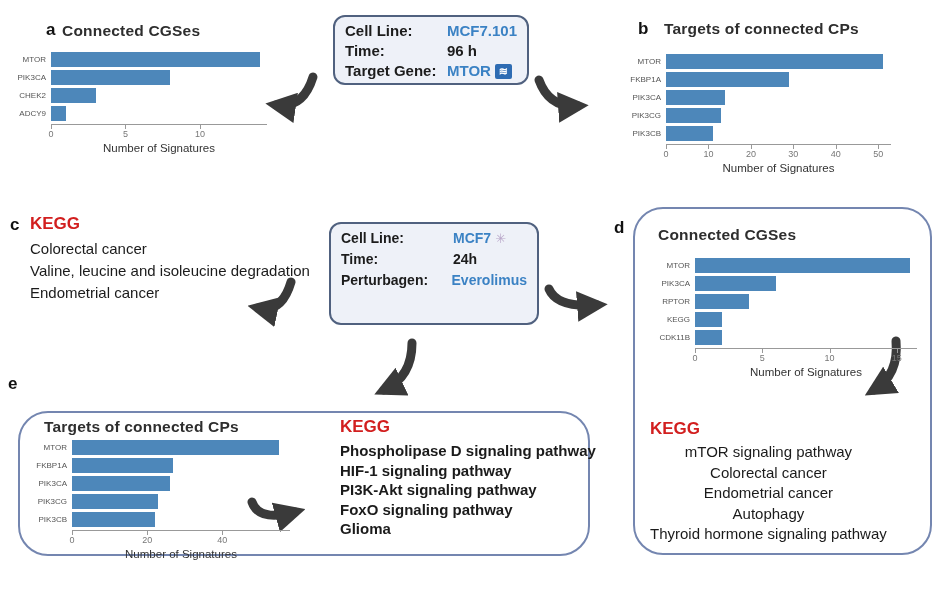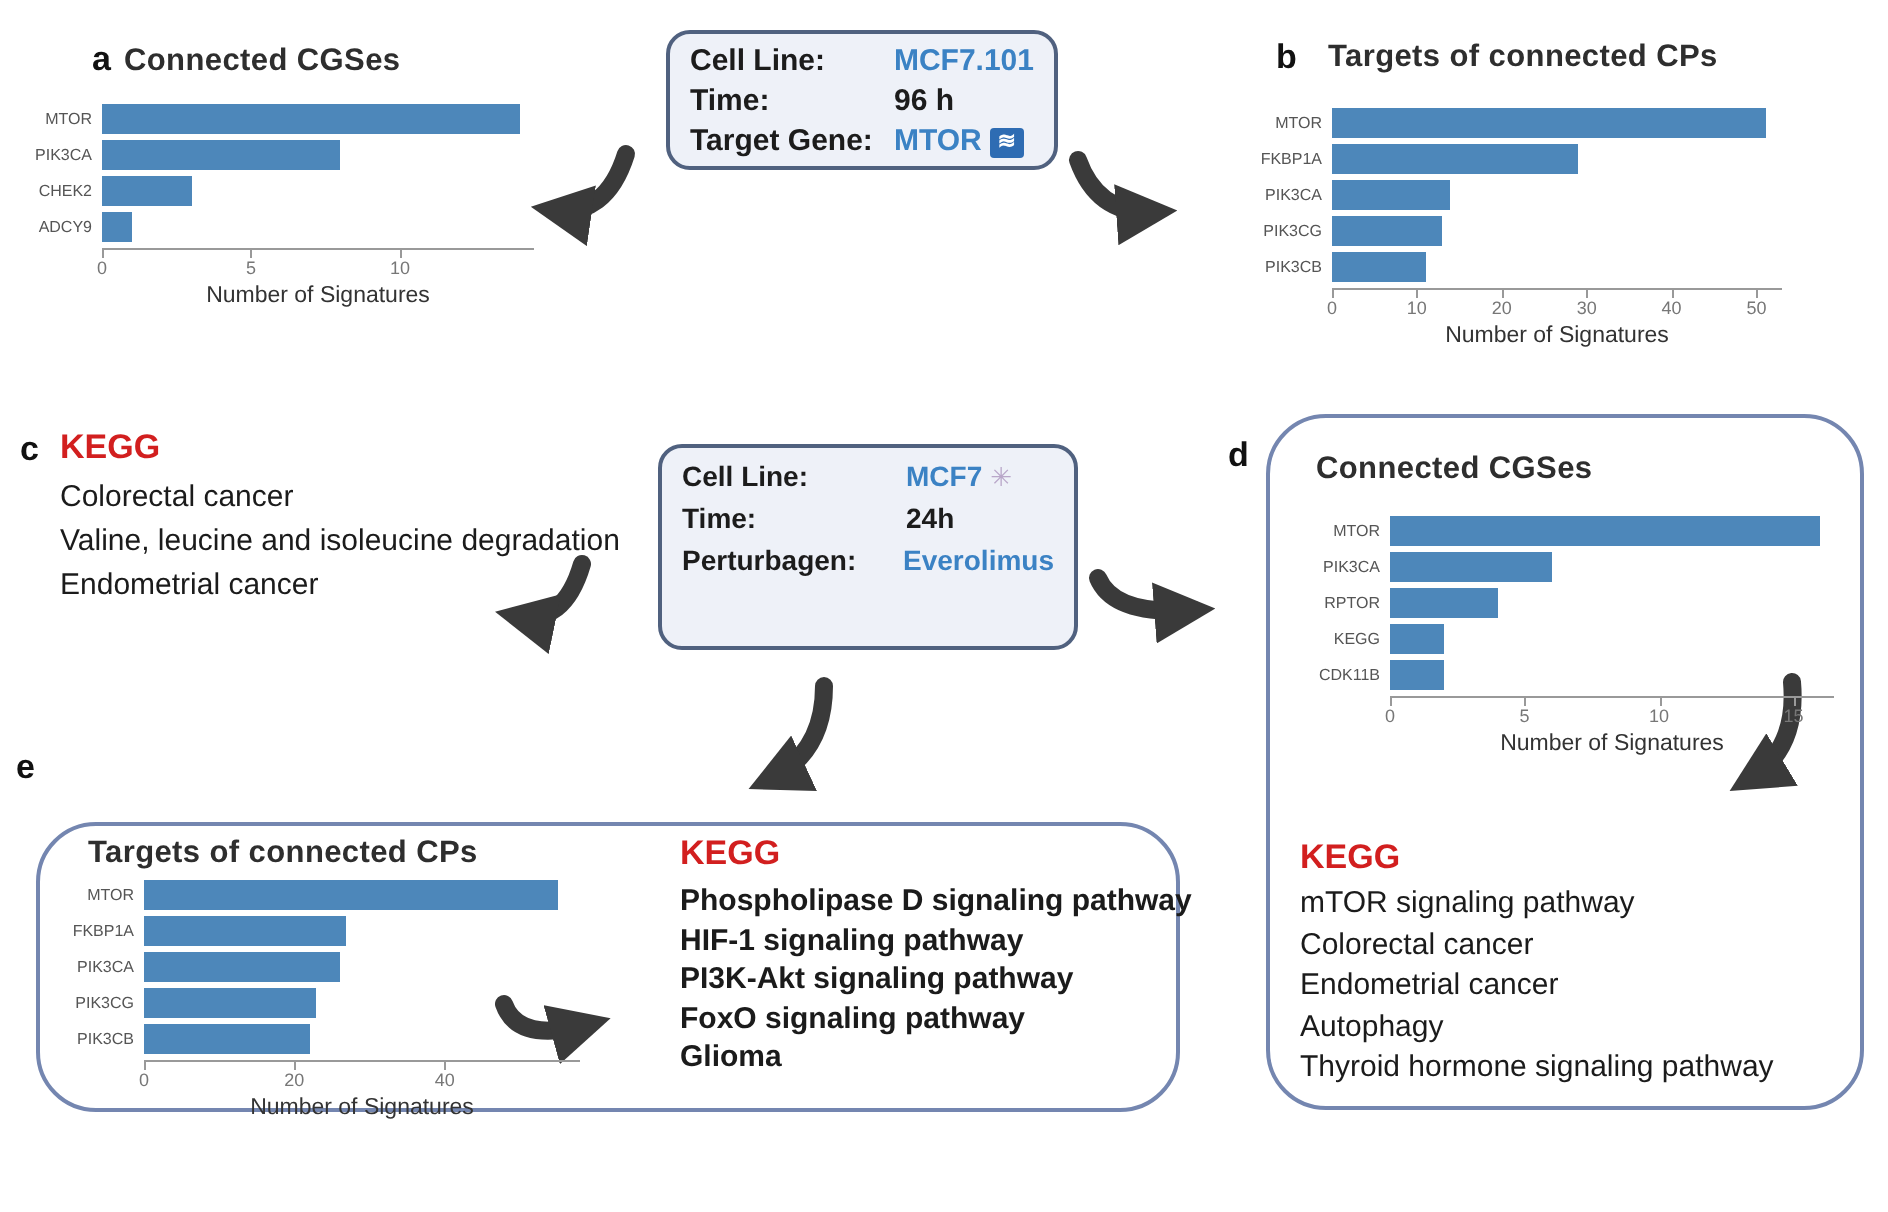--- a/index.html
+++ b/index.html
@@ -208,21 +208,21 @@
         <span class="ctick" style="left: 67.2727px;"></span>
         <span class="cticklab" style="left: 67.2727px;">5</span>
         <span class="ctick" style="left: 134.545px;"></span>
         <span class="cticklab" style="left: 134.545px;">10</span>
         <span class="ctick" style="left: 201.818px;"></span>
         <span class="cticklab" style="left: 201.818px;">15</span>
       </div>
     <div class="cxlabel" style="width: 222px; margin-left: 50px;">Number of Signatures</div>
   </div>
   <div class="kegg-head" style="left:650px;top:419px;">KEGG</div>
-  <div class="kegg-list" style="left:650px;top:442px;line-height:20.5px;">
+  <div class="kegg-list" style="left:650px;top:442px;line-height:20.5px;text-align:center;">
       <div>mTOR signaling pathway</div>
       <div>Colorectal cancer</div>
       <div>Endometrial cancer</div>
       <div>Autophagy</div>
       <div>Thyroid hormone signaling pathway</div>
     </div>
 
   <span class="plabel" style="left:8px;top:374px;position:absolute;">e</span>
   <div class="ctitle" style="left:44px;top:418px;">Targets of connected CPs</div>
   <div class="chart" style="left:22px;top:438px;">

